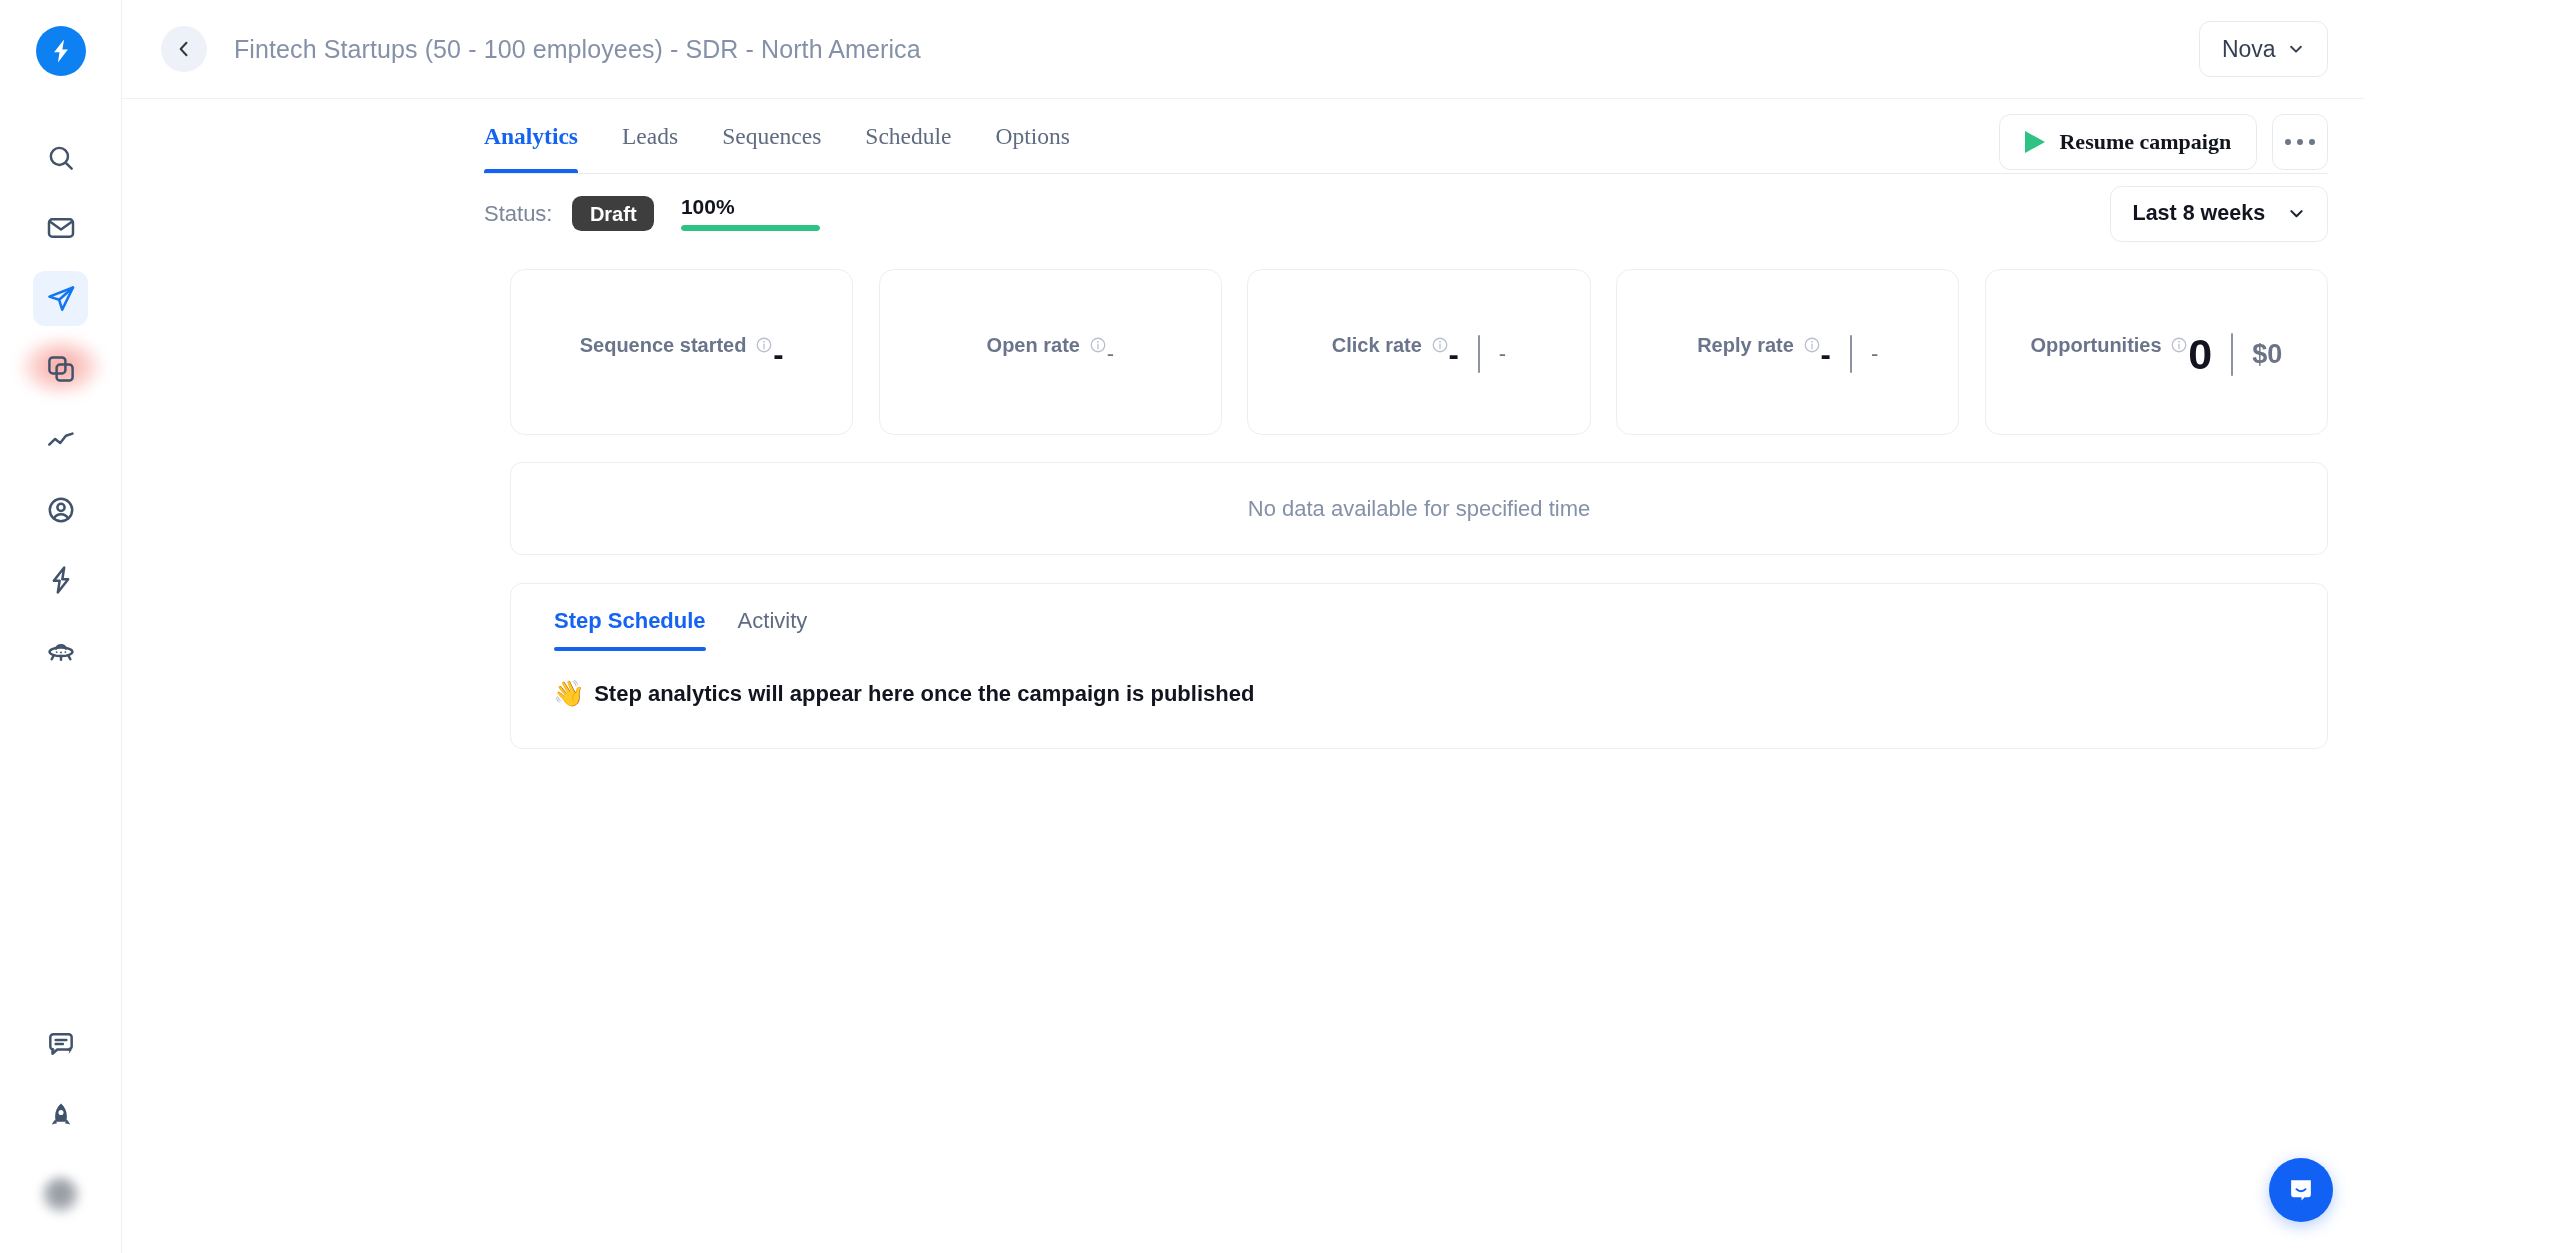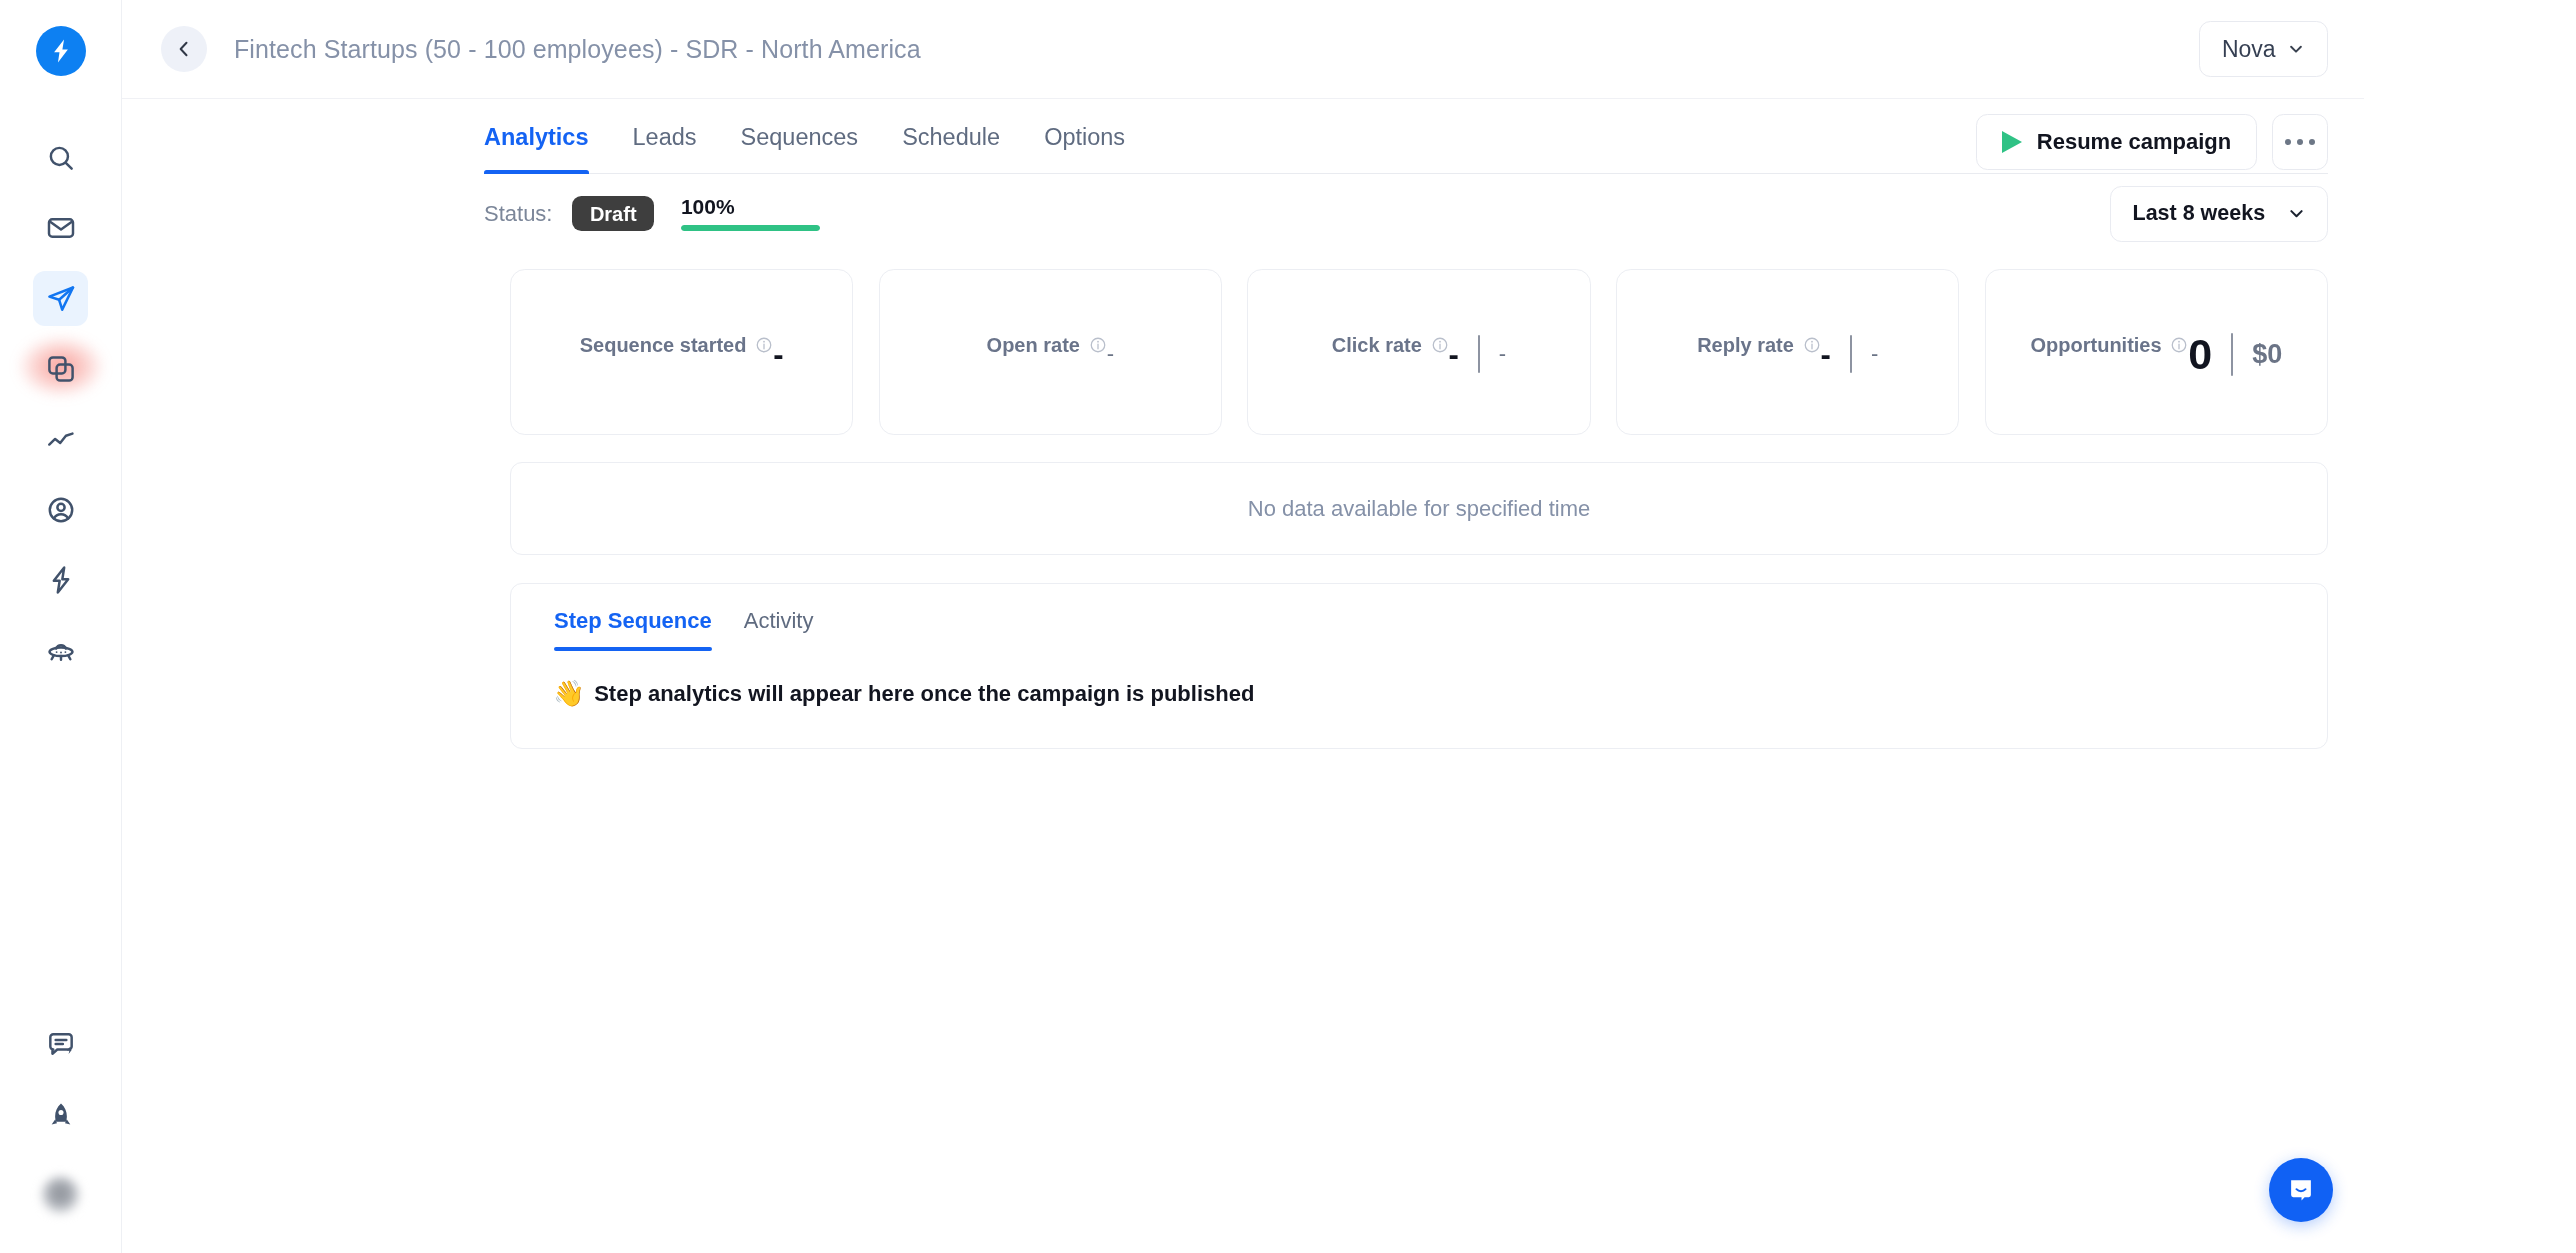--- a/index.html
+++ b/index.html
@@ -92,23 +92,24 @@
   }
   .workspace-btn .ws-label { font-size: 23px; color: #353f52; }
   .workspace-btn svg { width: 18px; height: 18px; }
 
   
   .content { flex: 1 1 auto; position: relative; overflow: hidden; }
 
   .tabsbar {
     margin: 0 36px 0 362px;
     height: 75px;
-    display: flex; align-items: flex-end;
+    display: flex; align-items: flex-start;
     border-bottom: 1.3px solid #e9ebf0;
     position: relative;
+    font-family: Liberation Serif, serif;
   }
   .tabs { display: flex; gap: 0; padding-top: 24px; }
   .tab {
     font-size: 23.5px; color: #5f6b80; font-weight: 400;
     padding: 0 0 22px 0; margin-right: 44px;
     position: relative; cursor: pointer; white-space: nowrap;
   }
   .tab.active { color: #1463f3; font-weight: 700; }
   .tab.active::after {
     content: ""; position: absolute; left: 0; right: 0; bottom: -1.3px;
@@ -458,21 +459,21 @@
         </div>
 
       </section>
 
       <section class="nodata">
         <span>No data available for specified time</span>
       </section>
 
       <section class="stepspanel">
         <div class="steps-tabs">
-          <div class="steps-tab active">Step Sequence</div>
+          <div class="steps-tab active">Step Schedule</div>
           <div class="steps-tab">Activity</div>
         </div>
         <div class="steps-msg">
           <span class="emoji">👋</span>
           <span class="txt">Step analytics will appear here once the campaign is published</span>
         </div>
       </section>
 
       <div class="intercom">
         <svg viewBox="0 0 24 24">

